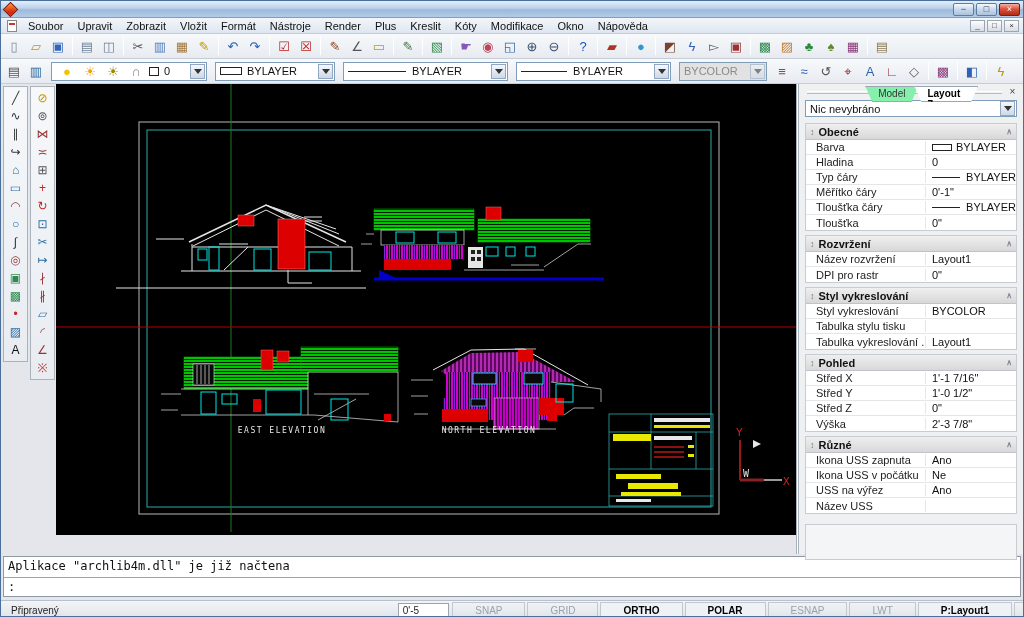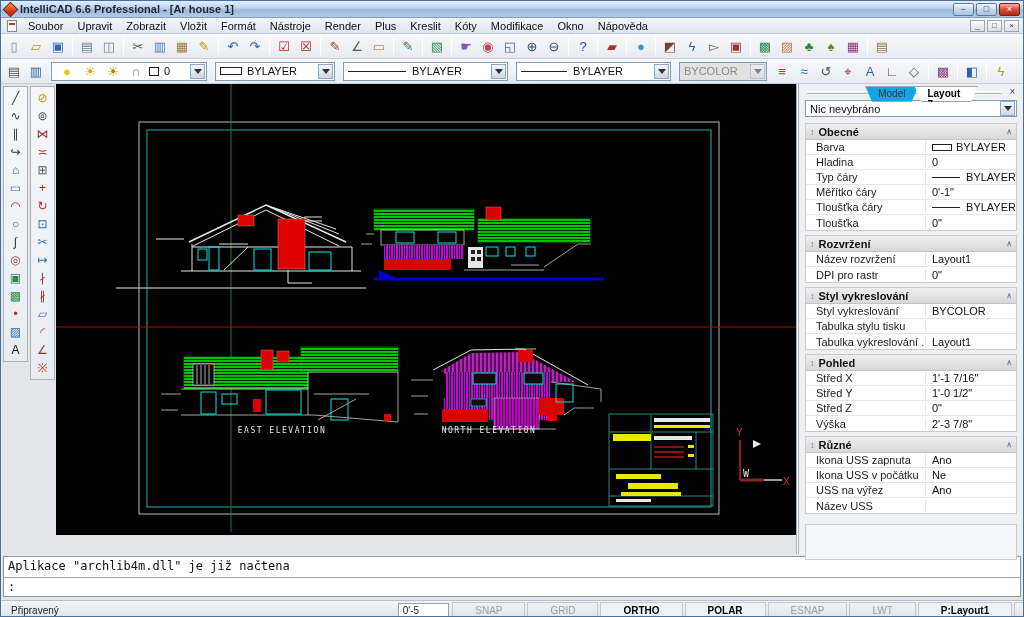--- a/index.html
+++ b/index.html
@@ -56,21 +56,21 @@
     display:flex;flex-direction:column;align-items:center;padding:2px 0;}
   .center{width:740px;display:flex;}
   .canvas{position:relative;height:451px;background:#000;}
   .canvas svg{display:block;}
   
   .tabstrip{height:19px;background:#E4E6EB;display:flex;align-items:center;border-top:1px solid #c6cdd6;padding-left:2px;}
   .navb{width:16px;height:14px;border:1px solid #9aa6b4;background:linear-gradient(#fdfdfd,#dde3ea);
     font-size:7px;line-height:12px;text-align:center;margin-right:1px;color:#334;}
   .tab{height:16px;padding:1px 12px 0;margin-left:-4px;font-size:10px;
     clip-path:polygon(0 0,100% 0,calc(100% - 7px) 100%,7px 100%);
-    background:#0ea5e9;border:1px solid #9aa6b4;color:#333;}
+    background:#86efac;border:1px solid #9aa6b4;color:#333;}
   .tab.active{background:#fff;font-weight:bold;color:#000;}
   
   .splitter{width:4px;background:#d6dae0;border-left:1px solid #aab2bc;border-right:1px solid #fff;}
   .props{width:225px;background:#eef0f2;border-left:1px solid #aab2bc;display:flex;flex-direction:column;padding:2px 4px;}
   .phead{height:12px;display:flex;align-items:center;}
   .grip{flex:1;height:3px;border-top:1px solid #fff;border-bottom:1px solid #b6bcc4;margin:0 4px;}
   .pclose{width:13px;height:12px;text-align:center;line-height:10px;font-size:10px;color:#444;border:1px solid transparent;}
   .pcombo{height:19px;margin:2px 2px 6px;}
   .psection{margin:0 2px 4px;border:1px solid #c8ccd2;background:#fff;}
   .psec-h{height:16px;display:flex;align-items:center;background:linear-gradient(#efefef,#d8d8d8);
@@ -104,21 +104,20 @@
   .sbt.off{color:#9aa2ac;}
   text{font-family:"DejaVu Sans Mono",monospace;}
 </style>
 </head>
 <body>
 
 <div class="app">
 
   <div class="titlebar">
     <div class="appicon"></div>
-    <div class="title">IntelliCAD 6.6 Professional - [Ar house 1]</div>
     <div class="winbtns">
       <div class="wbtn">−</div>
       <div class="wbtn">□</div>
       <div class="wbtn close">×</div>
     </div>
   </div>
 
   <div class="menubar">
     <div class="docicon"></div>
     <div style="display:flex;">

